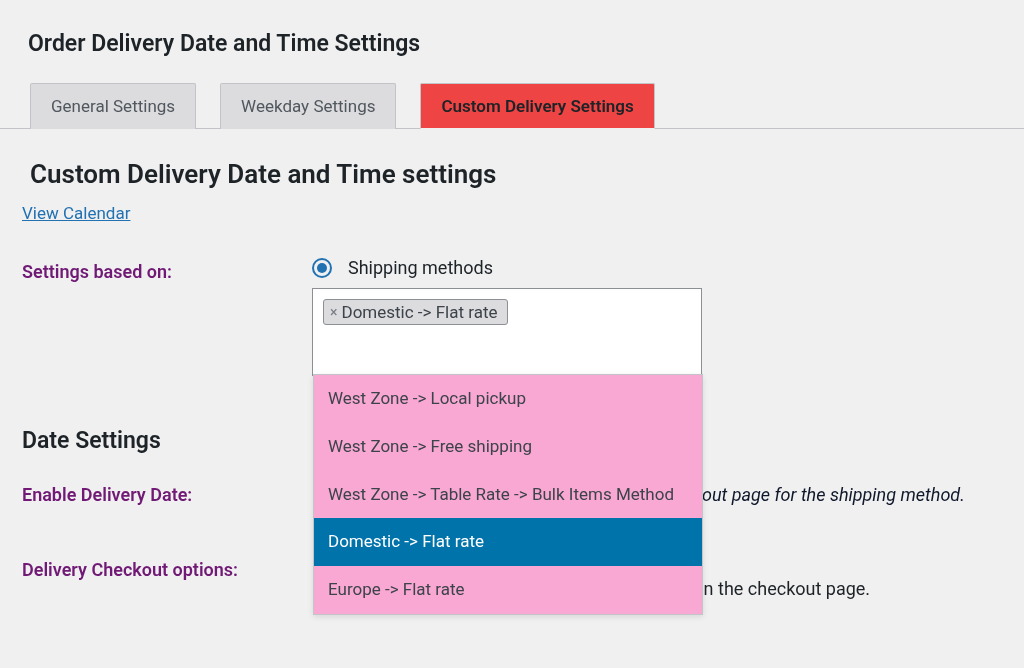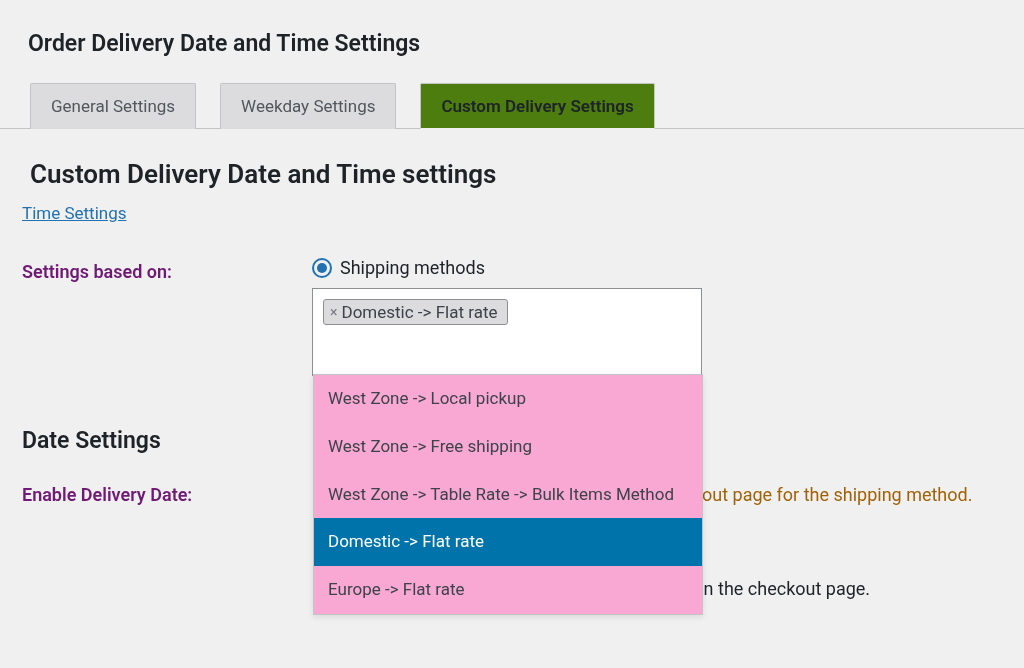--- a/index.html
+++ b/index.html
@@ -35,21 +35,21 @@
       border-bottom: none;
       margin-right: 8px;
       font-size: 17px;
       color: #50575e;
       cursor: pointer;
       position: relative;
       top: 1px;
       border-radius: 2px 2px 0 0;
     }
     .tab.active {
-      background: #4d7c0f;
+      background: #ef4444;
       border-bottom: 1px solid #f0f0f1;
       color: #1d2327;
       font-weight: 600;
     }
     .section-title {
       font-size: 26px;
       font-weight: 600;
       padding: 30px 20px 14px 30px;
       color: #1d2327;
     }
@@ -75,21 +75,21 @@
       color: #701a75;
       padding-top: 4px;
     }
     .form-field {
       flex: 1;
       position: relative;
     }
     .radio-wrap {
       display: flex;
       align-items: center;
-      gap: 8px;
+      gap: 16px;
       font-size: 18px;
       color: #1d2327;
     }
     .radio-outer {
       width: 20px;
       height: 20px;
       border: 2px solid #2271b1;
       border-radius: 50%;
       display: inline-flex;
       align-items: center;
@@ -165,21 +165,22 @@
     .row-checkout {
       display: flex;
       align-items: flex-start;
       padding: 6px 22px;
     }
     .enable-text-right {
       position: absolute;
       left: 702px;
       top: 10px;
       font-size: 18px;
-      color: #a16207;
+      color: #0f172a;
+      font-style: italic;
     }
     .checkout-desc {
       position: absolute;
       left: 312px;
       top: 104px;
       font-size: 18px;
       color: #1d2327;
     }
   </style>
 </head>
@@ -190,21 +191,21 @@
 <h1 class="page-title">Order Delivery Date and Time Settings</h1>
 
 <div class="tabs">
   <div class="tab">General Settings</div>
   <div class="tab">Weekday Settings</div>
   <div class="tab active">Custom Delivery Settings</div>
 </div>
 
 <h2 class="section-title">Custom Delivery Date and Time settings</h2>
 
-<a class="view-link">Time Settings</a>
+<a class="view-link">View Calendar</a>
 
 <div class="form-row">
   <div class="form-label">Settings based on:</div>
   <div class="form-field">
     <div class="radio-wrap">
       <span class="radio-outer">
         <span class="radio-inner"></span>
       </span>
       <span>Shipping methods</span>
     </div>
@@ -228,17 +229,20 @@
 <h2 class="subsection-title">Date Settings</h2>
 
 <div class="lower-area">
   <div class="row-enable">
     <div class="form-label">Enable Delivery Date:</div>
   </div>
   <span class="enable-text-right">out page for the shipping method.</span>
 
   <div style="height:26px"></div>
 
+  <div class="row-checkout">
+    <div class="form-label">Delivery Checkout options:</div>
+  </div>
   <span class="checkout-desc">Choose the delivery date option to be displayed on the checkout page.</span>
 </div>
 
 
 
 
 </body></html>

